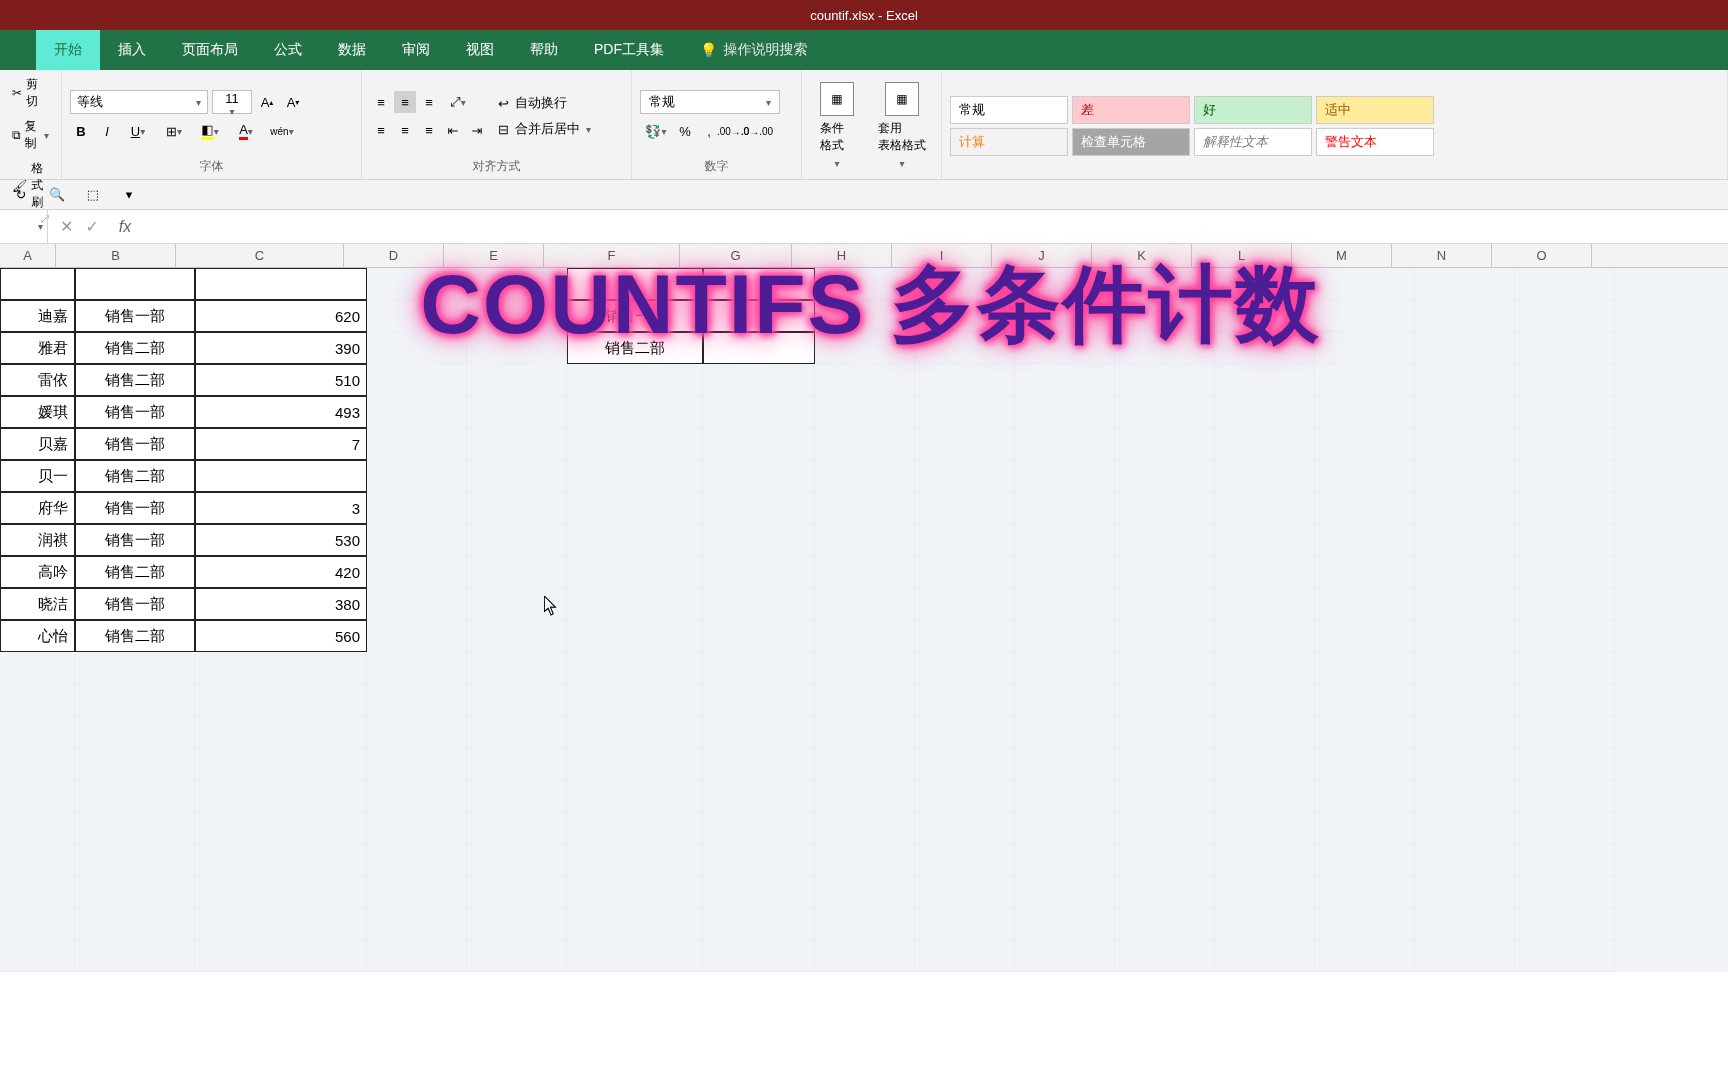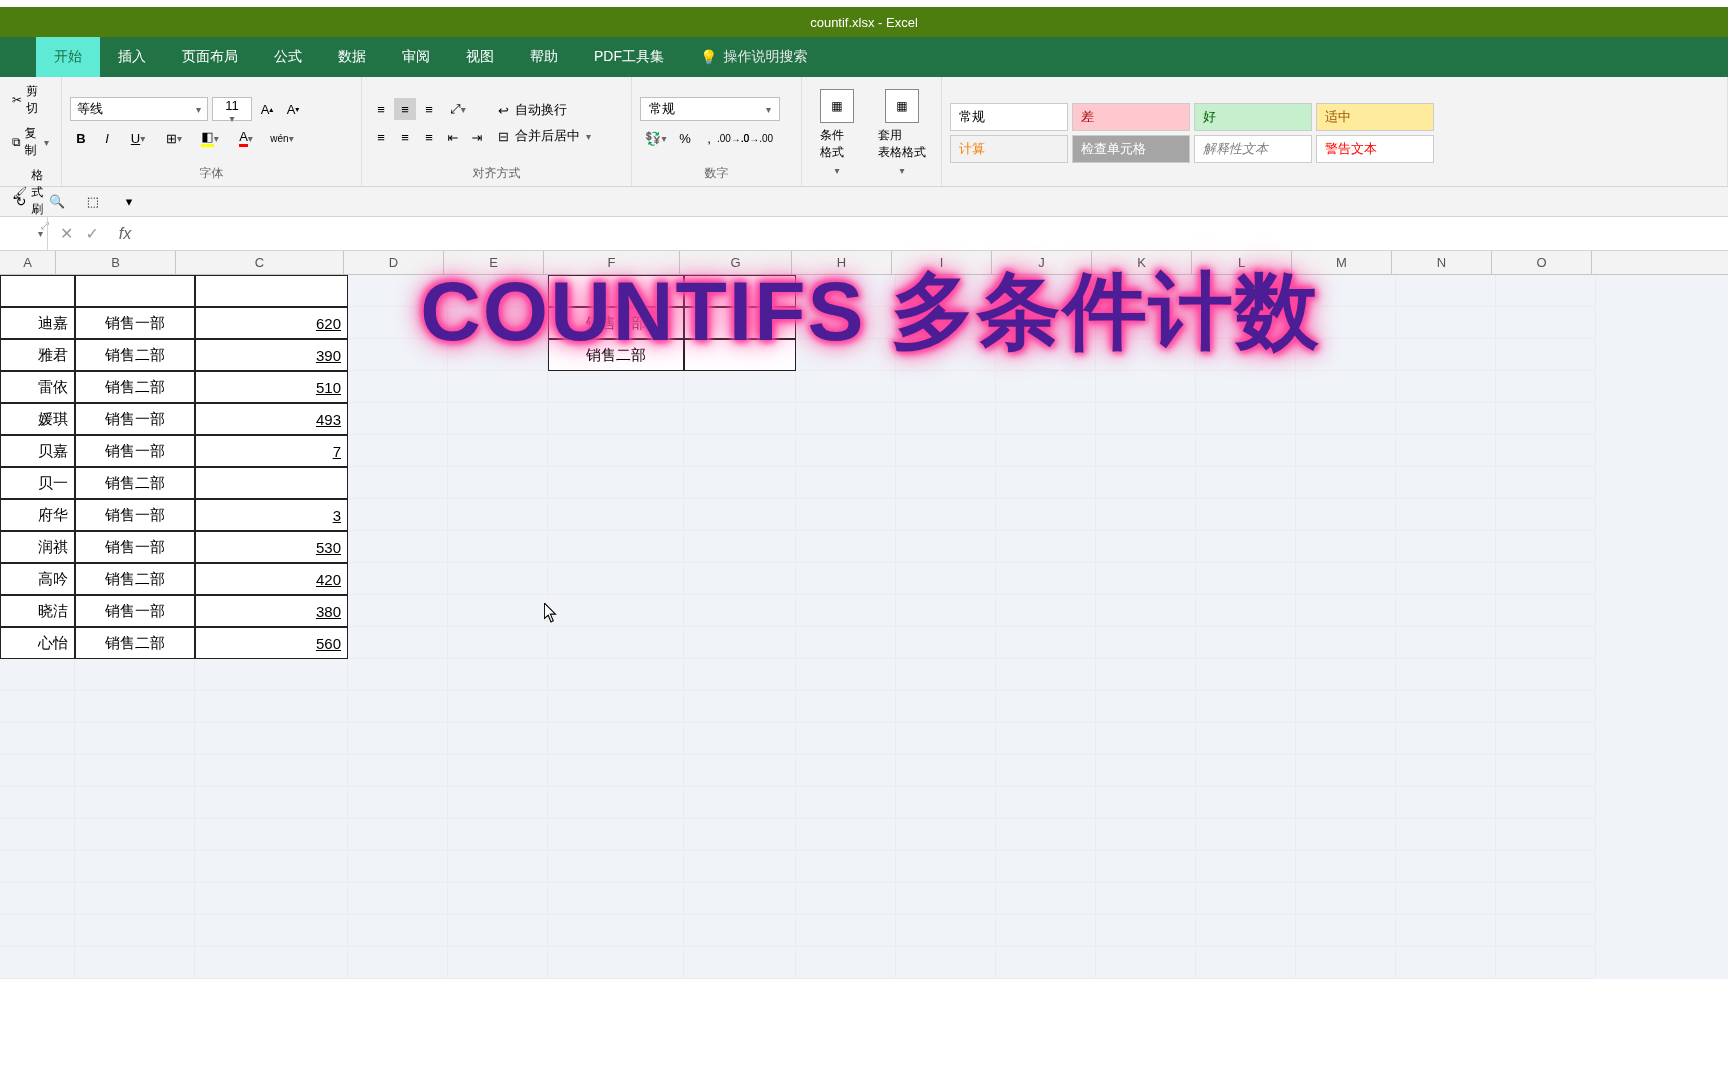--- a/index.html
+++ b/index.html
@@ -1,18 +1,18 @@
 <!DOCTYPE html>
 <html><head>
 <meta charset="utf-8">
 <style>
 * { margin: 0; padding: 0; box-sizing: border-box; font-family: "Microsoft YaHei", "Segoe UI", sans-serif; }
 body { background: #fff; overflow: hidden; width: 1728px; height: 1080px; position: relative; }
 
-.titlebar { background: #4d7c0f; height: 30px; display: flex; align-items: center; justify-content: center; color: #fff; font-size: 13px; margin-top: 7px; }
+.titlebar { background: #7f1d1d; height: 30px; display: flex; align-items: center; justify-content: center; color: #fff; font-size: 13px; }
 
 .tabbar { background: #217346; height: 40px; display: flex; align-items: stretch; }
 .tab { padding: 0 18px; display: flex; align-items: center; color: #fff; font-size: 14px; cursor: pointer; }
 .tab.active { background: #5eead4; color: #217346; margin-left: 36px; }
 .tab.tell { display: flex; align-items: center; gap: 6px; color: #e8e8e8; }
 
 .ribbon { background: #f3f3f3; border-bottom: 1px solid #d4d4d4; height: 110px; display: flex; }
 .group { border-right: 1px solid #e0e0e0; display: flex; flex-direction: column; justify-content: space-between; padding: 4px 8px 2px; }
 .group-label { text-align: center; font-size: 12px; color: #666; padding-bottom: 2px; }
 .group-body { flex: 1; display: flex; align-items: center; gap: 4px; }
@@ -56,21 +56,21 @@
 .ch.A { width: 56px; } .ch.B { width: 120px; } .ch.C { width: 168px; }
 .ch.D { width: 100px; } .ch.E { width: 100px; } .ch.F { width: 136px; }
 .ch.G { width: 112px; } .ch.H { width: 100px; } .ch.I { width: 100px; }
 .ch.J { width: 100px; } .ch.K { width: 100px; } .ch.L { width: 100px; }
 .ch.M { width: 100px; } .ch.N { width: 100px; } .ch.O { width: 100px; }
 
 .rows { }
 .row { display: flex; height: 32px; }
 .cell { border-right: 1px solid #d0d0d0; border-bottom: 1px solid #d0d0d0; display: flex; align-items: center; padding: 0 6px; font-size: 15px; background: #f0f4f8; }
 .cell.A { width: 75px; justify-content: flex-end; } .cell.B { width: 120px; justify-content: center; }
-.cell.C { width: 153px; justify-content: flex-end; text-decoration: underline; } .cell.D { width: 100px; } .cell.E { width: 100px; }
+.cell.C { width: 172px; justify-content: flex-end; } .cell.D { width: 100px; } .cell.E { width: 100px; }
 .cell.F { width: 136px; justify-content: center; } .cell.G { width: 112px; } .cell.H { width: 100px; }
 .cell.I { width: 100px; } .cell.J { width: 100px; } .cell.K { width: 100px; } .cell.L { width: 100px; }
 .cell.M { width: 100px; } .cell.N { width: 100px; } .cell.O { width: 100px; }
 
 .hdr { background: #2e75b6 !important; color: #fff; font-weight: 500; text-align: center; justify-content: center !important; }
 .bordered { border: 1px solid #222 !important; background: #fff !important; }
 .plain { border-right: 1px solid #eaedf0; border-bottom: 1px solid #eaedf0; }
 
 .overlay { position: absolute; left: 0; right: 0; pointer-events: none; font-size: 84px; font-weight: 700; color: #4c1d95;
   -webkit-text-stroke: 0;

